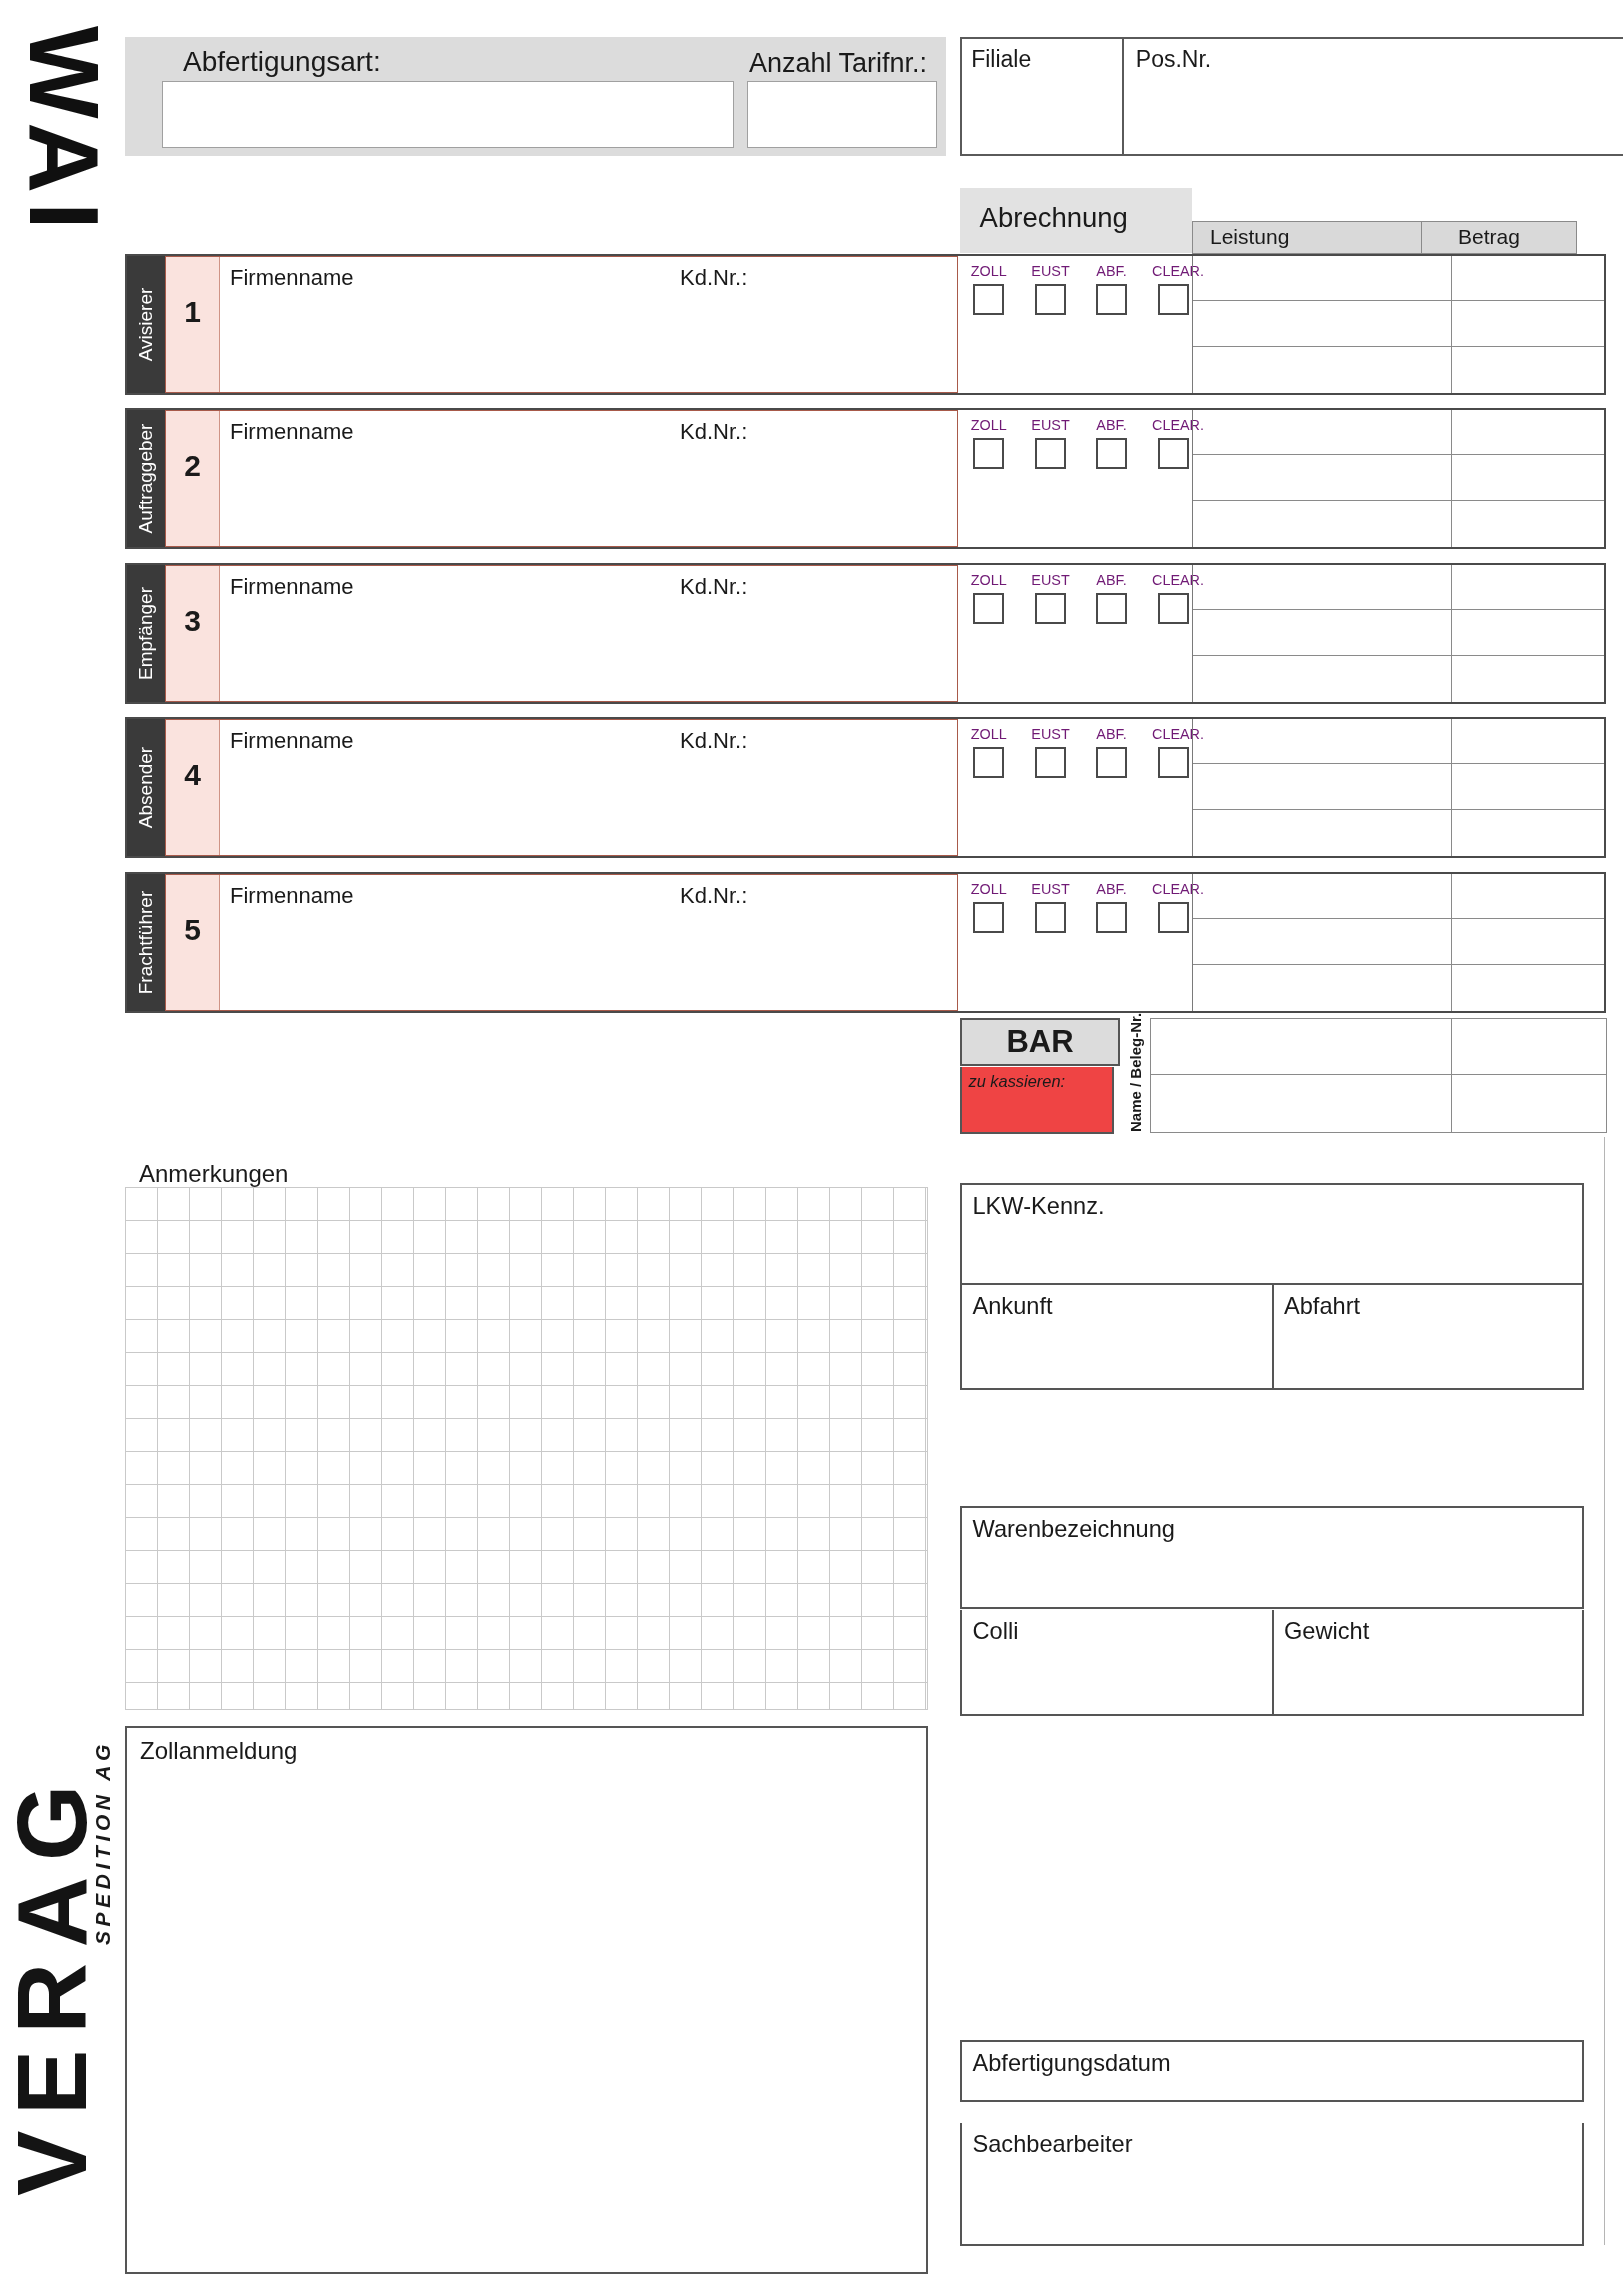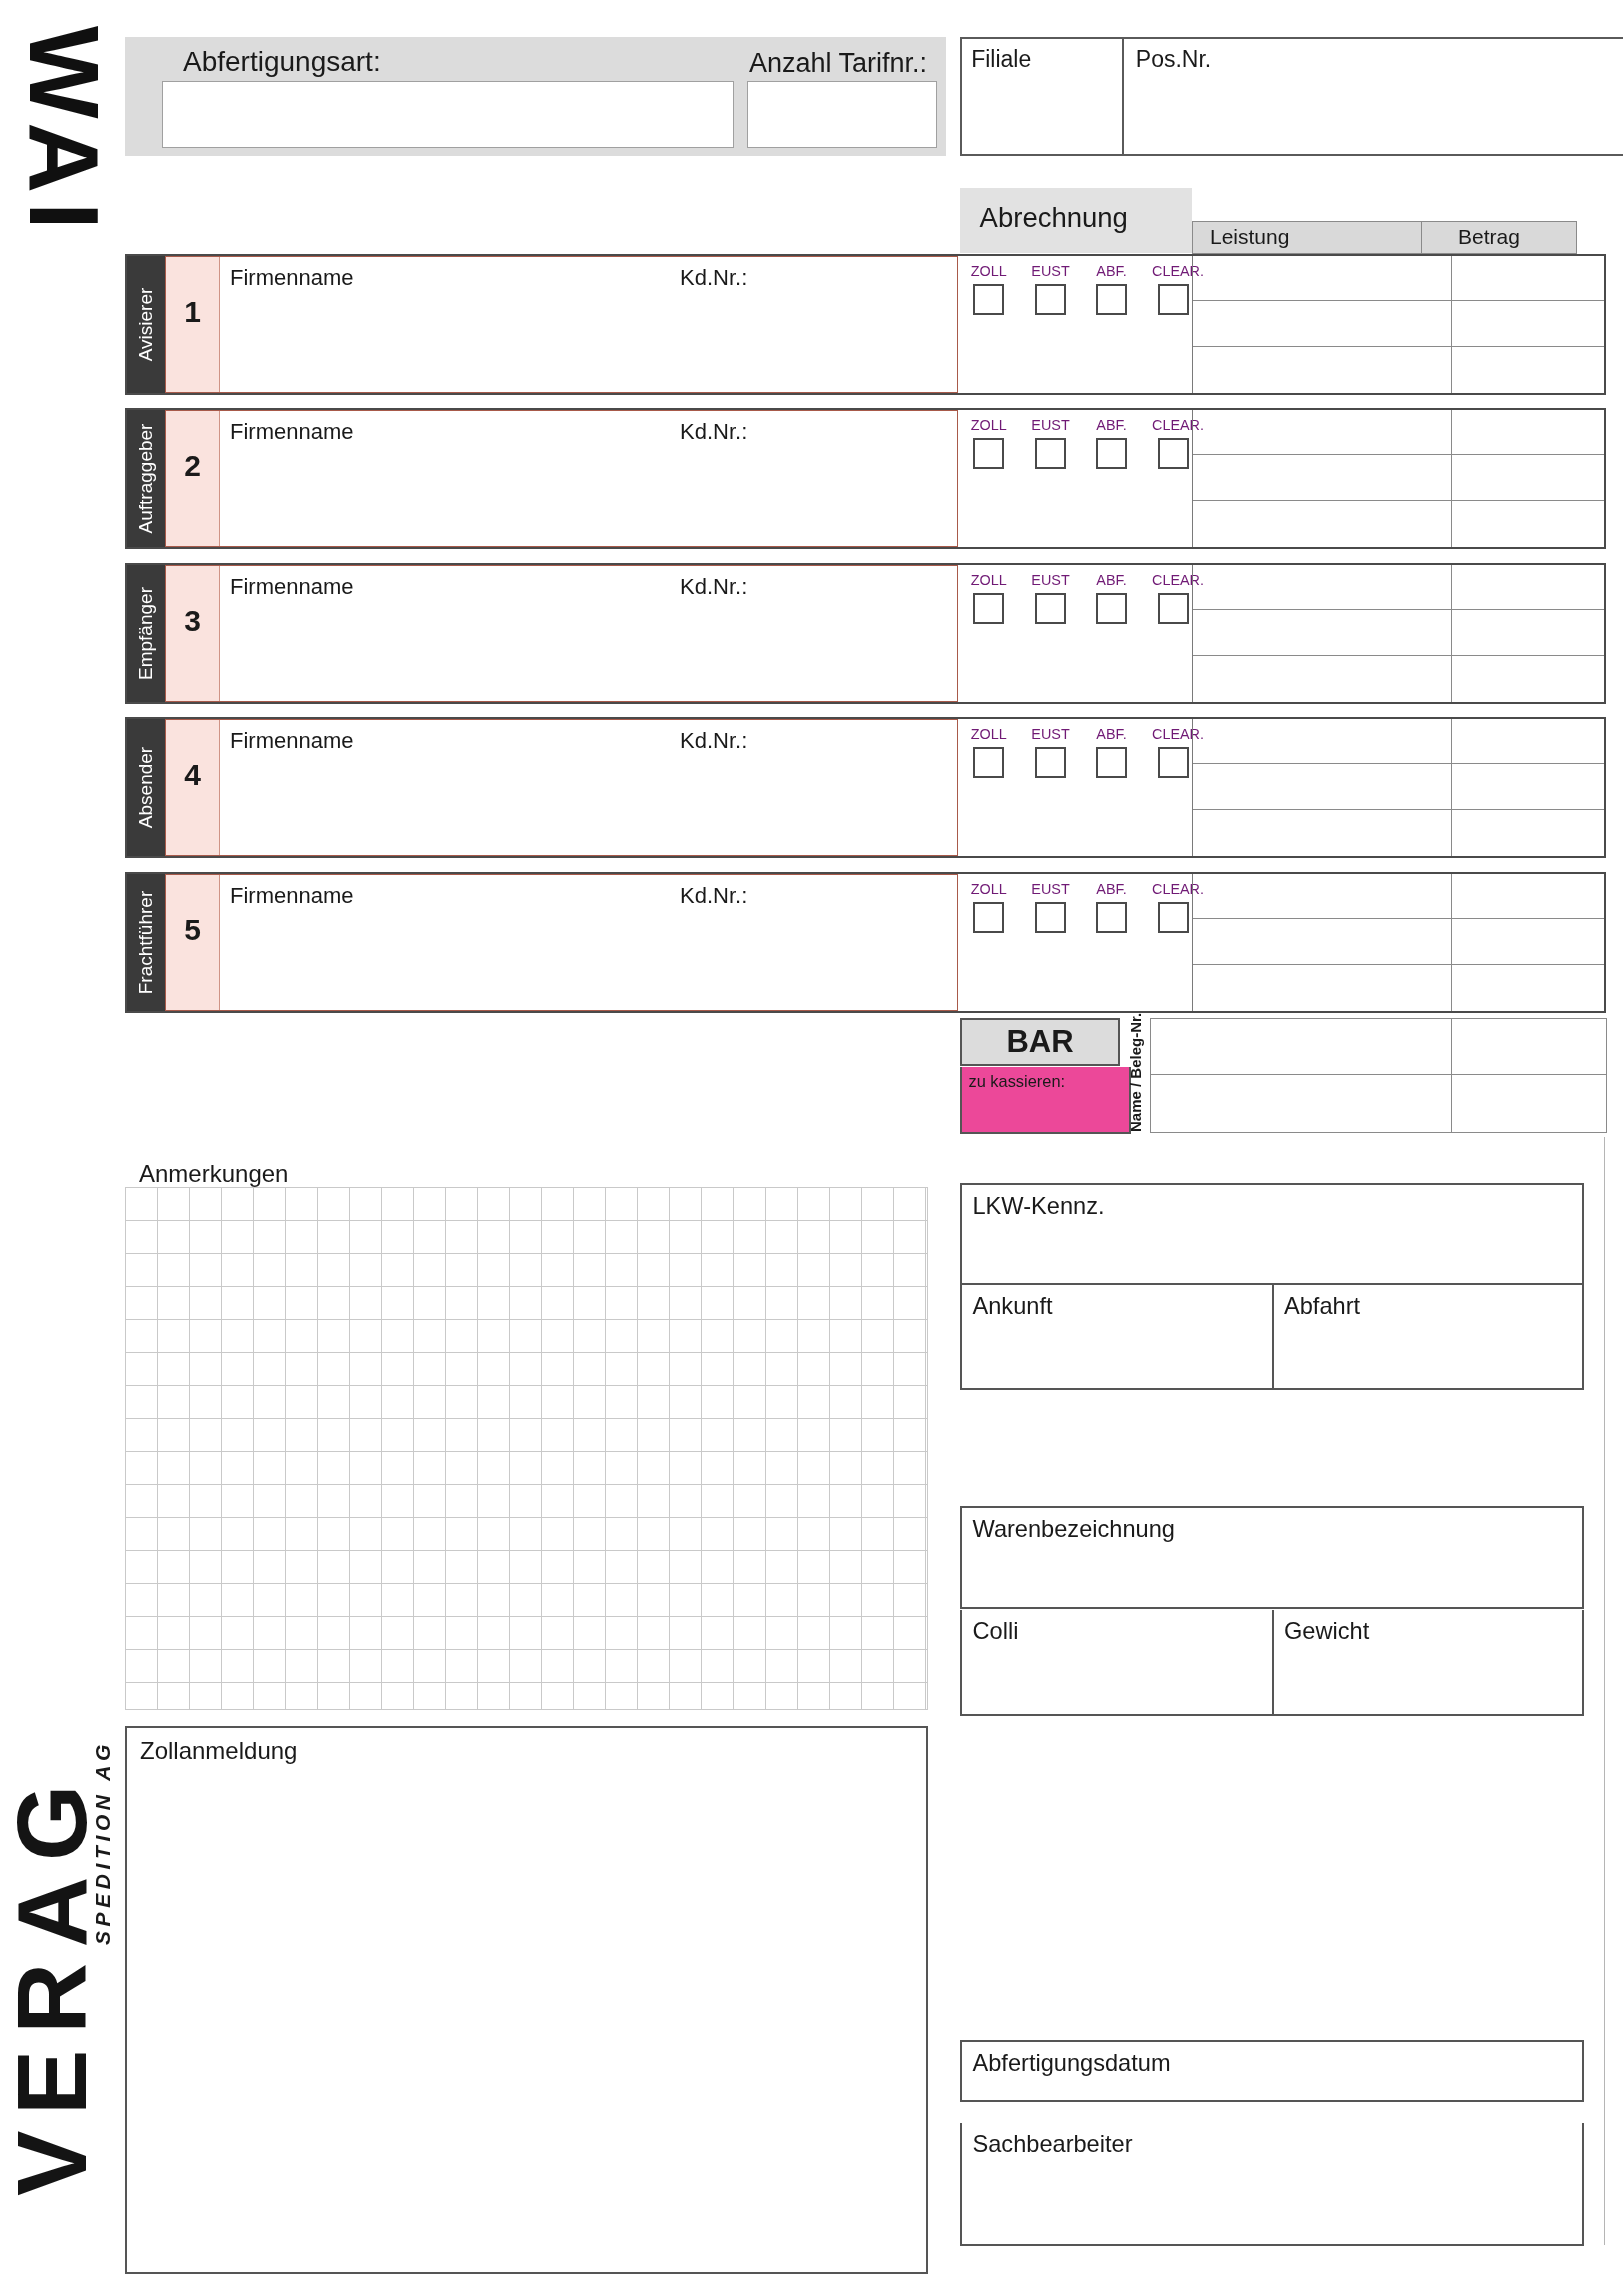--- a/index.html
+++ b/index.html
@@ -61,22 +61,22 @@
   .chk-label{font-size:14.4px;text-align:center;color:#701a75;}
   .chk-box{width:31px;height:31px;border:2px solid #4a4a4a;margin:5.2px auto 0;background:#fff;box-sizing:border-box;}
   .minitable{left:1065px;top:0;width:412px;height:137px;border-left:1.3px solid #7a7a7a;box-sizing:border-box;}
   .mt-h{position:absolute;left:0;right:0;height:1.3px;background:var(--line);}
   .mt-h1{top:44px;} .mt-h2{top:90px;}
   .mt-v{position:absolute;left:258px;top:0;bottom:0;width:1.3px;background:var(--line);}
 
   
   .bar-box{left:960px;top:1018px;width:160px;height:48px;background:var(--panel-gray);border:2px solid var(--box-border);
            box-sizing:border-box;text-align:center;font-size:31px;font-weight:bold;line-height:43px;}
-  .kassieren-box{left:960px;top:1067px;width:171px;height:67px;background:#ec4899;border:2px solid var(--box-border);
-                 border-top:none;box-sizing:border-box;}
+  .kassieren-box{left:960px;top:1067px;width:154px;height:67px;background:#ef4444;border:2px solid var(--box-border);
+                 border-top:none;box-sizing:border-box;font-style:italic;}
   .kassieren-lbl{left:6.5px;top:5.2px;font-size:16.4px;}
   .namebeleg{left:1122px;top:1019px;width:113px;height:27.5px;font-size:15px;font-weight:bold;
              text-align:center;line-height:27.5px;white-space:nowrap;}
   .bar-table{left:1150px;top:1018px;width:457px;height:115px;border:1.3px solid var(--line);background:#fff;box-sizing:border-box;}
   .bar-h{position:absolute;left:0;right:0;top:55px;height:1.3px;background:var(--line);}
   .bar-v{position:absolute;left:300px;top:0;bottom:0;width:1.3px;background:var(--line);}
 
   
   .anm-lbl{left:139px;top:1160px;font-size:24px;}
   .anm-grid{left:125px;top:1187px;width:803px;height:523px;background-color:#fff;

